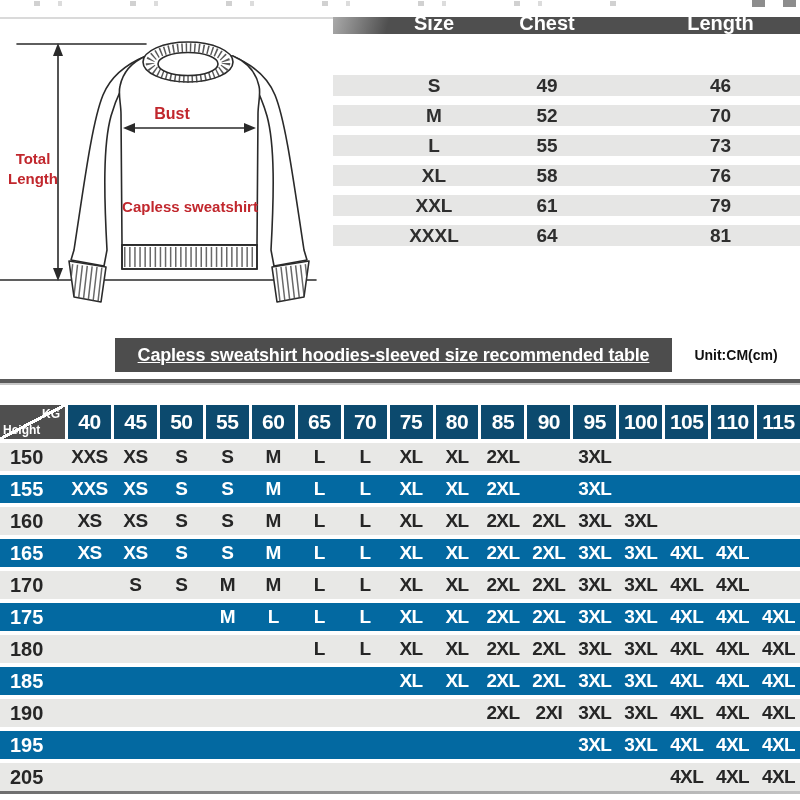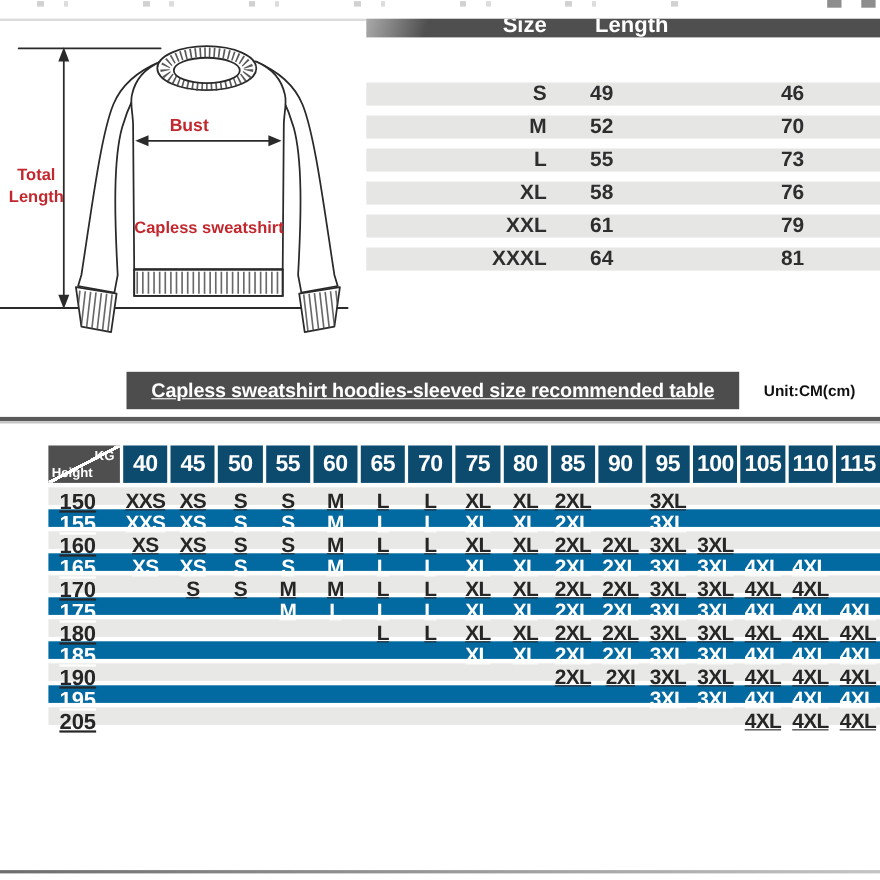--- a/index.html
+++ b/index.html
@@ -15,48 +15,48 @@
   .corner-mark.m2 { left:783px; width:13px; }
   .topline { position:absolute; left:0; top:17px; width:333px; height:2px; background:#dadada; }
 
   
   .size-table { position:absolute; left:333px; top:17px; width:467px; height:245px; }
   .st-grid { display:grid; grid-template-columns:164px 100px 203px; }
   .st-header { position:absolute; top:0; left:0; width:100%; height:17px;
     background:linear-gradient(105deg,#aaa 0,#4f4f4f 55px); overflow:hidden; }
   .st-header .st-cell { color:#fff; font-size:20px; font-weight:bold; line-height:26px; margin-top:-7px; }
   .st-cell { text-align:center; }
-  .st-cell.c1 { padding-left:38px;text-align:right; }
+  .st-cell.c1 { padding-left:38px; }
   .st-cell.c3 { padding-left:44px; }
   .st-row { position:relative; height:21px; margin-bottom:9px; background:#e6e6e5;
     font-size:19px; font-weight:bold; color:#2e2e2e; line-height:21px; }
   #st-rows { position:absolute; top:58px; left:0; width:100%; }
 
   
   .banner { position:absolute; left:115px; top:338px; width:557px; height:34px; background:#4d4d4d;
     color:#fff; font-size:18px; font-weight:bold; display:flex; align-items:center; justify-content:center;
     letter-spacing:-0.2px;text-decoration:underline; }
   .unit { position:absolute; left:672px; top:338px; width:128px; height:34px;
     color:#101010; font-size:14px; font-weight:bold; display:flex; align-items:center; justify-content:center; }
   .mid-divider { position:absolute; left:0; top:379px; width:800px; height:4px; background:#5a5a5a; }
   .mid-divider-l { position:absolute; left:0; top:383px; width:800px; height:2px; background:#c6c6c6; }
 
   
-  .matrix { position:absolute; left:0; top:405px; width:800px;padding-left:44px; }
+  .matrix { position:absolute; left:0; top:405px; width:800px; }
   .mx-grid { display:grid; grid-template-columns:65px repeat(16, 1fr); column-gap:3px; }
   .mx-headrow { height:34px; margin-bottom:4px; }
   .mx-hcell { background:#0c4a6e; color:#fff; font-size:21px; font-weight:bold;
     display:flex; align-items:center; justify-content:center; letter-spacing:-0.5px; }
   .mx-corner { position:relative; background:
       linear-gradient(to bottom right, rgba(0,0,0,0) calc(50% - 1.5px), #fff calc(50% - 1.5px), #fff calc(50% + 1.5px), rgba(0,0,0,0) calc(50% + 1.5px)),
       #4f4f4f;
     color:#fff; font-size:12px; font-weight:bold; }
   .mx-corner .kg { position:absolute; top:2px; right:5px; }
   .mx-corner .hgt { position:absolute; bottom:2px; left:3px; }
-  .mx-row { height:16px; margin-bottom:4px; line-height:28px;text-decoration:underline; }
+  .mx-row { height:28px; margin-bottom:4px; line-height:28px; }
   .mx-light { background:#e8e8e6; color:#262626; }
   .mx-dark { background:#0369a1; color:#fff; }
   .mx-height { font-size:20px; font-weight:bold; padding-left:10px; }
   .mx-cell { font-size:19px; font-weight:bold; text-align:center; letter-spacing:-0.6px; overflow:visible; white-space:nowrap; }
   .bottom-line { position:absolute; left:0; top:791px; width:800px; height:3px;
     background:linear-gradient(90deg,#6e6e6e,#c4c4c4); }
 
   
   .diagram { position:absolute; left:0; top:20px; width:335px; height:315px; }
 </style>
@@ -112,20 +112,21 @@
 
     <text x="172" y="99" text-anchor="middle" font-size="16" font-weight="bold" font-family="Liberation Sans, sans-serif" fill="#c1272d">Bust</text>
     <text x="33" y="144" text-anchor="middle" font-size="15" font-weight="bold" font-family="Liberation Sans, sans-serif" fill="#c1272d">Total</text>
     <text x="33" y="164" text-anchor="middle" font-size="15" font-weight="bold" font-family="Liberation Sans, sans-serif" fill="#c1272d">Length</text>
     <text x="190" y="192" text-anchor="middle" font-size="15" font-weight="bold" font-family="Liberation Sans, sans-serif" fill="#c1272d">Capless sweatshirt</text>
   </svg>
 
   <div class="size-table">
     <div class="st-header st-grid">
       <div class="st-cell c1">Size</div>
+      <div class="st-cell c2">Chest</div>
       <div class="st-cell c3">Length</div>
     </div>
     <div id="st-rows">
         <div class="st-row st-grid">
           <div class="st-cell c1">S</div>
           <div class="st-cell c2">49</div>
           <div class="st-cell c3">46</div>
         </div>
         <div class="st-row st-grid">
           <div class="st-cell c1">M</div>

